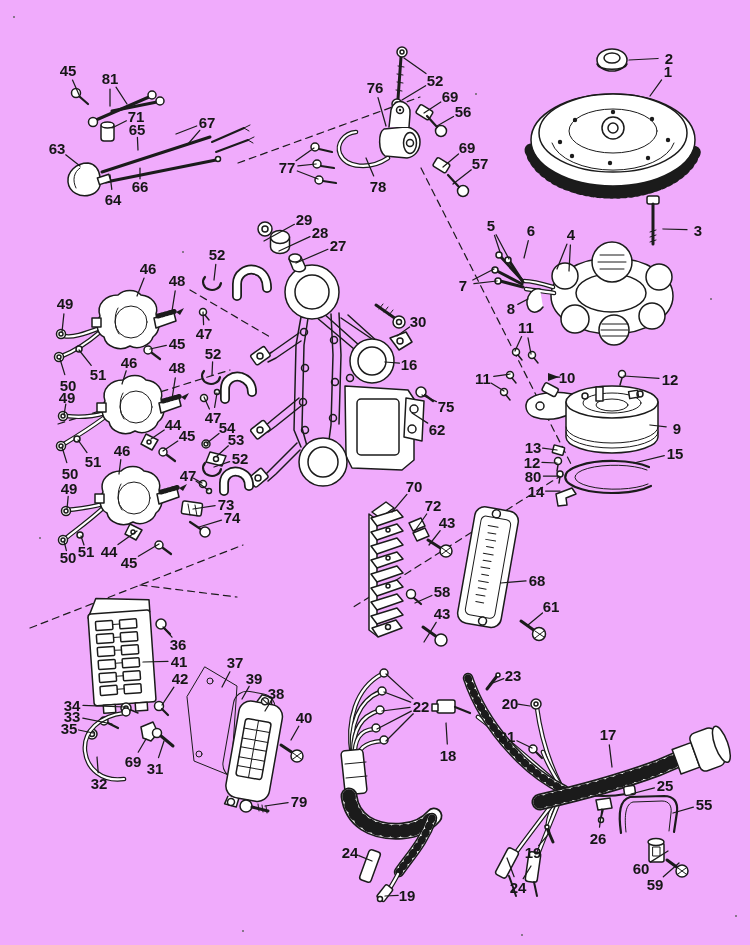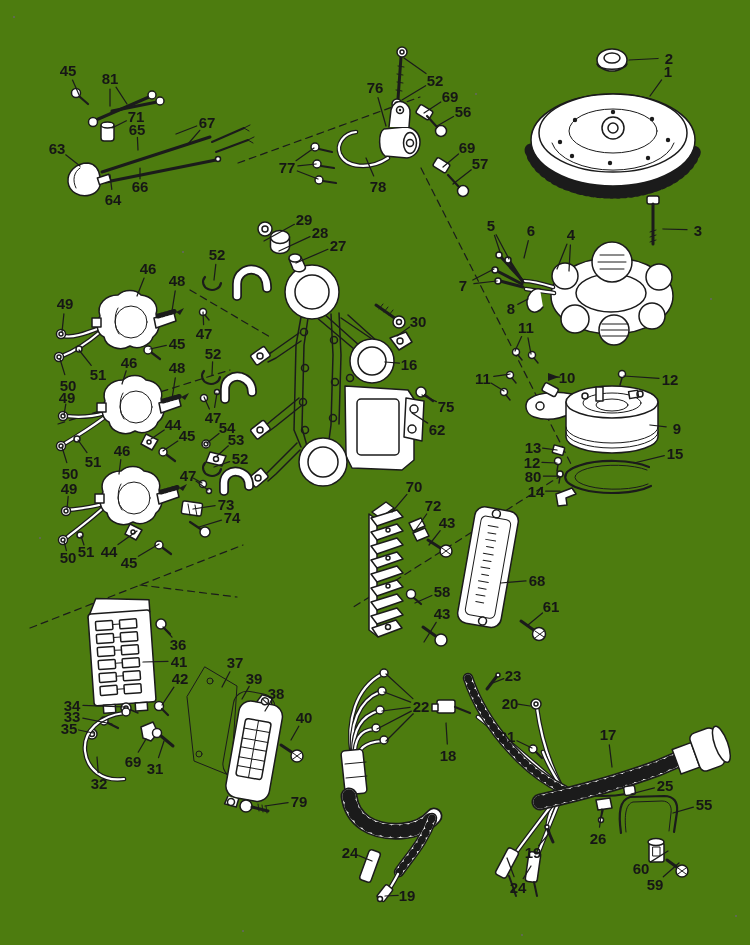--- a/index.html
+++ b/index.html
@@ -1,16 +1,16 @@
 <!DOCTYPE html>
 <html><head>
 <meta charset="utf-8">
 <style>
   html,body{margin:0;padding:0;background:#e8e8e8;}
-  .stage{position:relative;width:750px;height:945px;background:#4d7c0f;overflow:hidden;
+  .stage{position:relative;width:750px;height:945px;background:#f0abfc;overflow:hidden;
          font-family:"Liberation Sans",sans-serif;}
   svg{position:absolute;inset:0;stroke:#1b1b1b;fill:none;stroke-width:1.5;
       stroke-linecap:round;stroke-linejoin:round;}
   .o{fill:#fff}
   .f{fill:#1b1b1b;stroke:none}
   .thin{stroke-width:1}
   .t2{stroke-width:2.2}
   .t3{stroke-width:3}
   .dash{stroke-dasharray:7 5;stroke-width:1.2}
   .wB{stroke-width:4.6}

